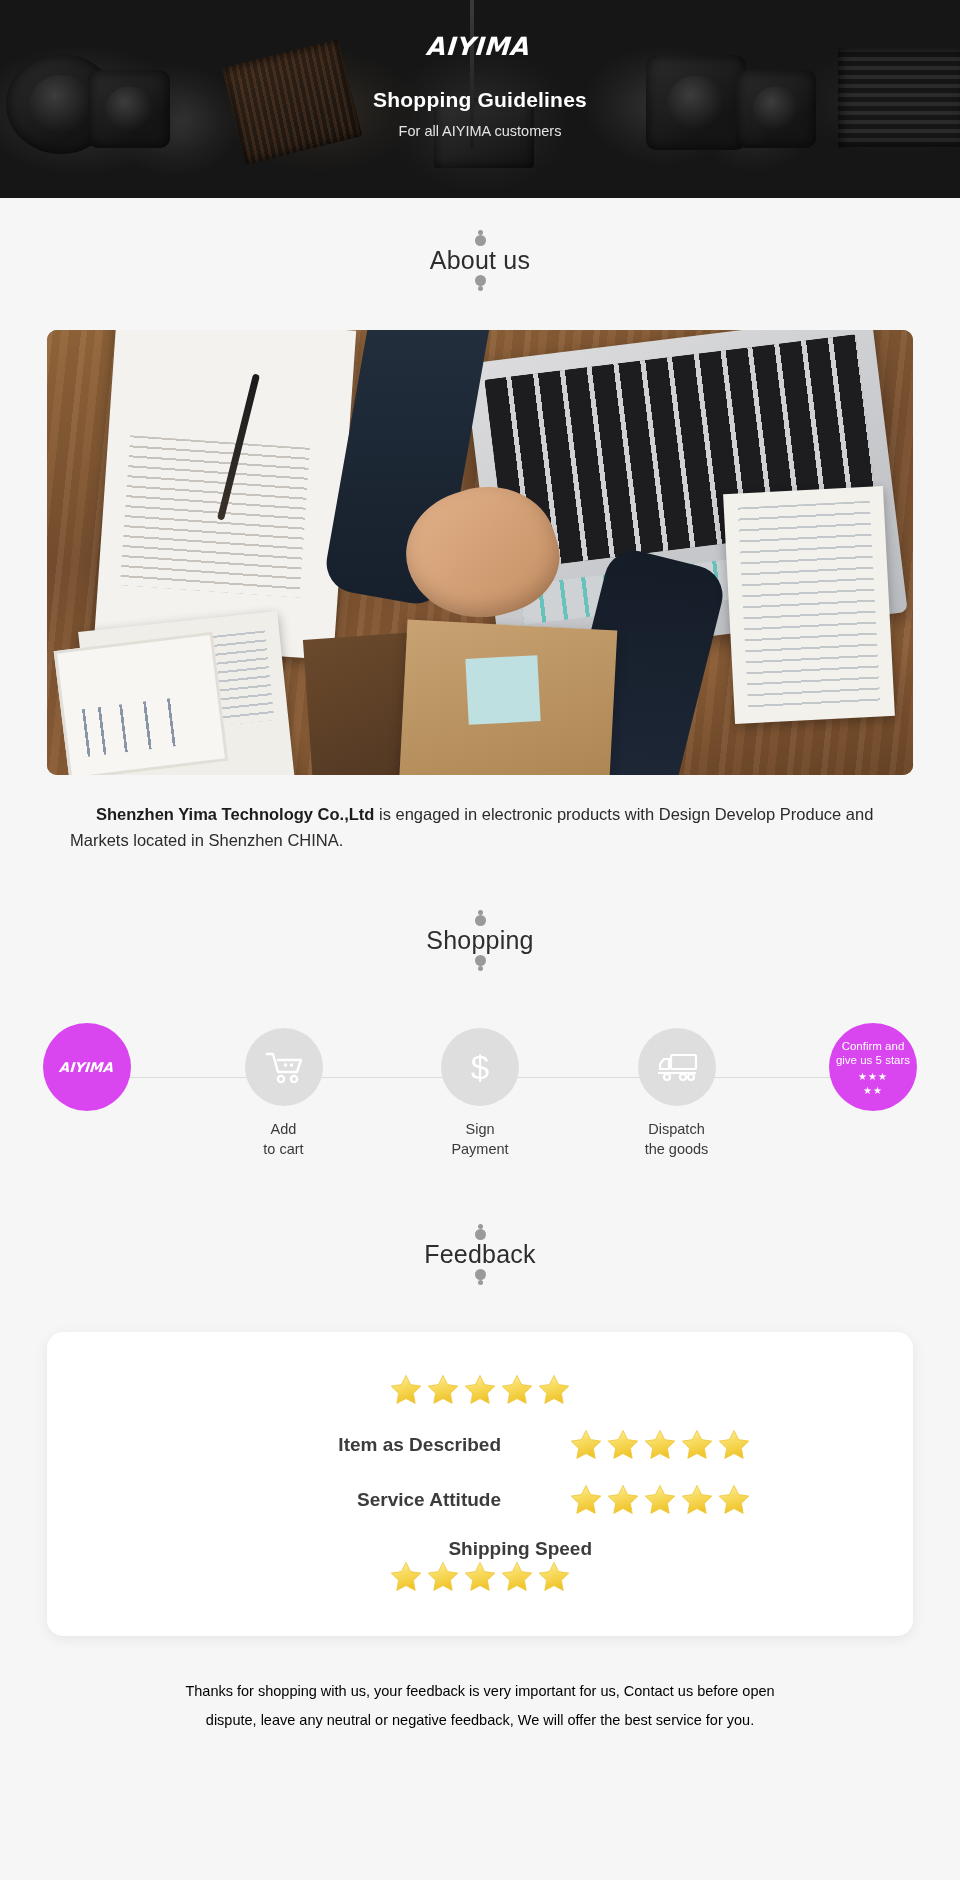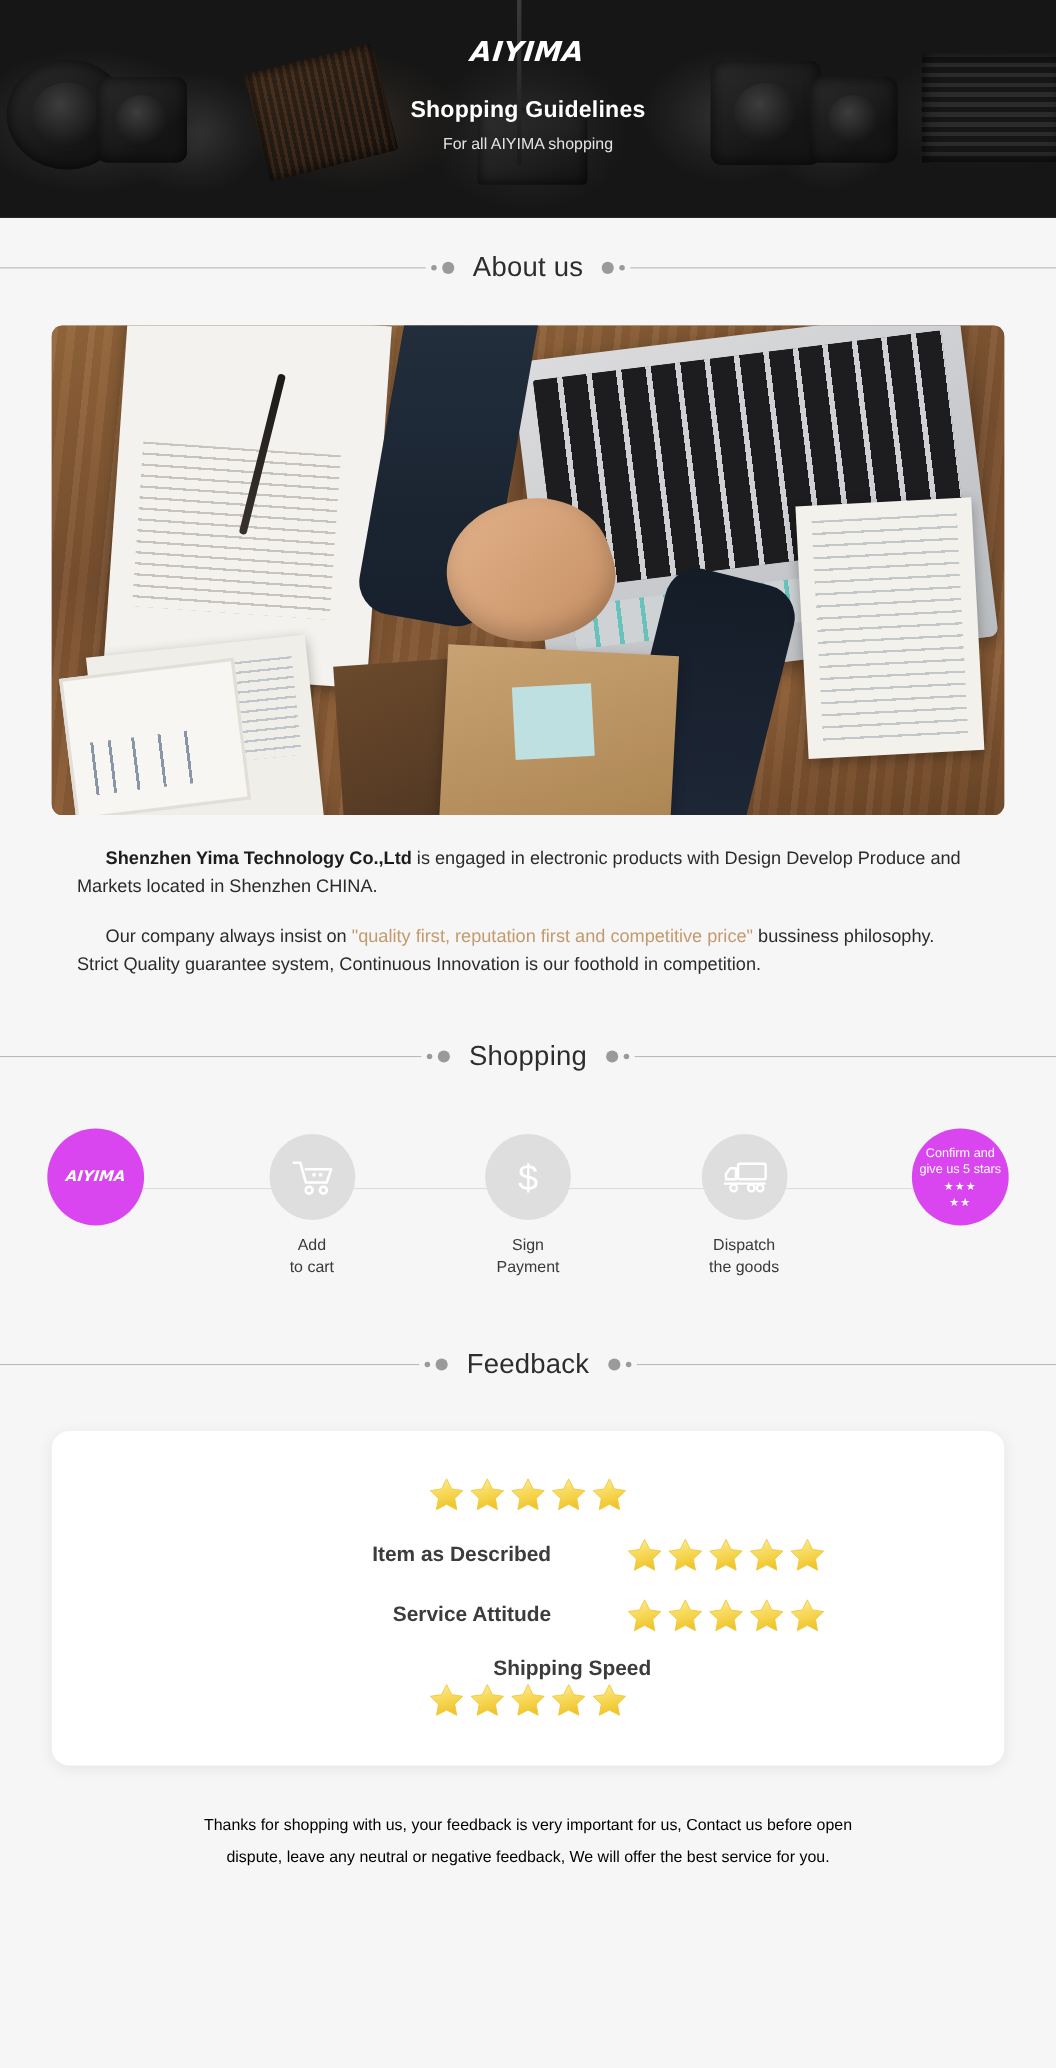--- a/index.html
+++ b/index.html
@@ -123,20 +123,21 @@
     font-weight: 400;
   }
 
   
   .divider {
     display: flex;
     align-items: center;
     justify-content: center;
     width: 960px;
     margin: 0 auto;
+    flex-direction: column;
   }
   .divider .line {
     flex: 1 1 auto;
     height: 1px;
     background: #b9b9b9;
   }
   .divider .dot-sm {
     width: 5px; height: 5px;
     border-radius: 50%;
     background: #9a9a9a;
@@ -462,21 +463,21 @@
     <div class="pcb"></div>
     <div class="tower-base"></div>
     <div class="tower"></div>
     <div class="spk s3"></div>
     <div class="spk s4"></div>
     <div class="amp"></div>
 
     <div class="banner-content">
       <div class="brand-logo">AIYIMA</div>
       <div class="banner-title">Shopping Guidelines</div>
-      <div class="banner-sub">For all AIYIMA shopping</div>
+      <div class="banner-sub">For all AIYIMA customers</div>
     </div>
   </div>
 
   <div class="about-wrap">
     <div class="divider">
       <div class="line"></div>
       <div class="dot-sm"></div>
       <div class="dot-lg"></div>
       <div class="sect-title">About us</div>
       <div class="dot-lg"></div>
@@ -499,23 +500,20 @@
       <div class="tablet"></div>
       <div class="folder"></div>
       <div class="kraft"></div>
       <div class="sticky"></div>
       <div class="invoice"></div>
     </div>
 
     <div class="about-text">
       <p>
         <span class="strong">Shenzhen Yima Technology Co.,Ltd</span><span> is engaged in electronic products with Design Develop Produce and Markets located in Shenzhen CHINA.</span>
-      </p>
-      <p>
-        <span>Our company always insist on </span><span class="quote">"quality first, reputation first and competitive price"</span><span> bussiness philosophy. Strict Quality guarantee system, Continuous Innovation is our foothold in competition.</span>
       </p>
     </div>
   </div>
 
   <div class="shopping-wrap">
     <div class="divider">
       <div class="line"></div>
       <div class="dot-sm"></div>
       <div class="dot-lg"></div>
       <div class="sect-title">Shopping</div>

